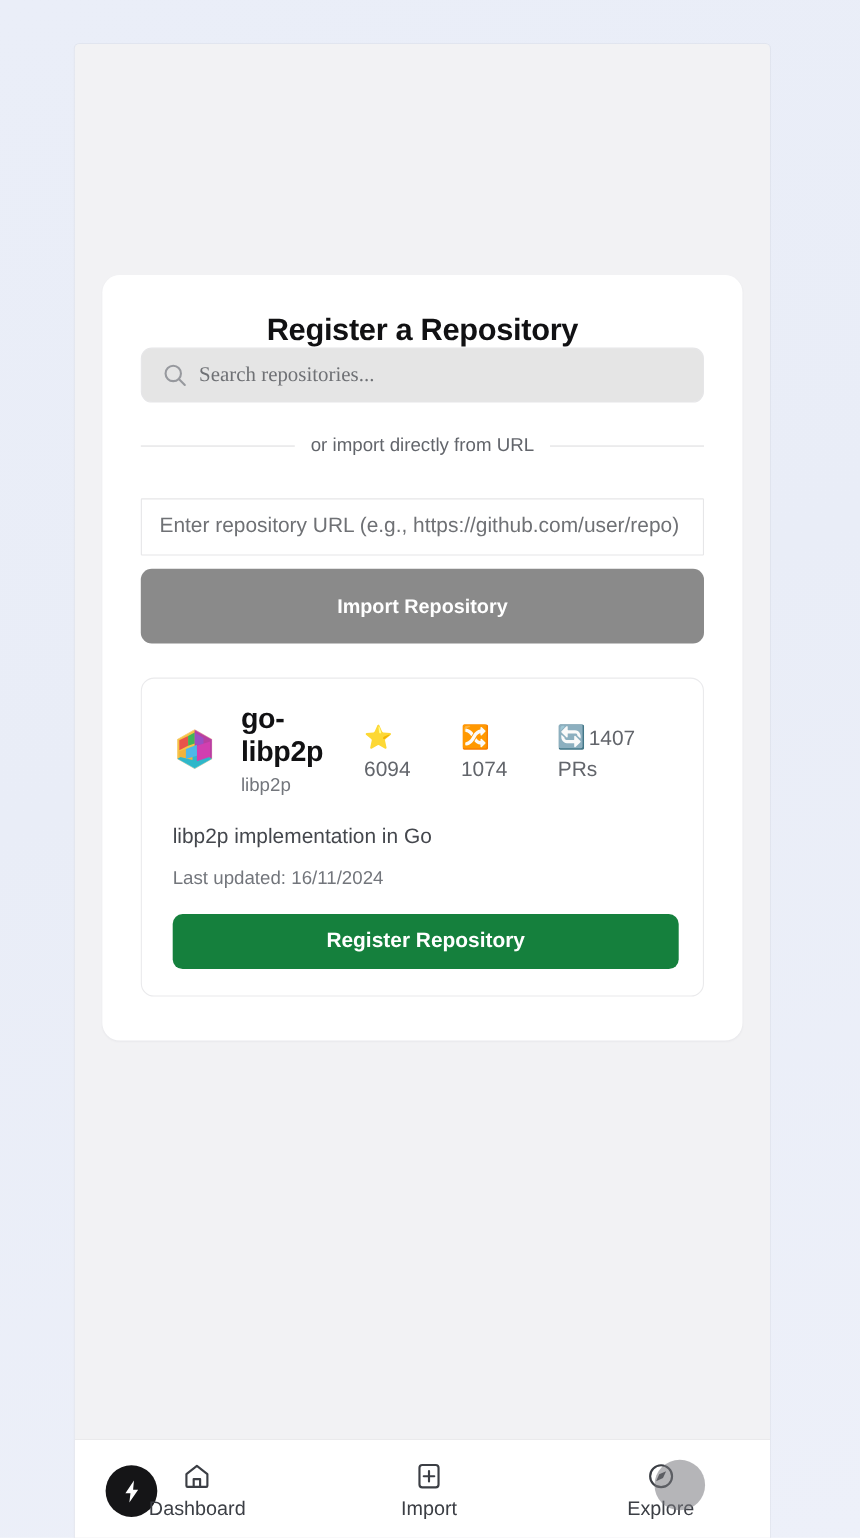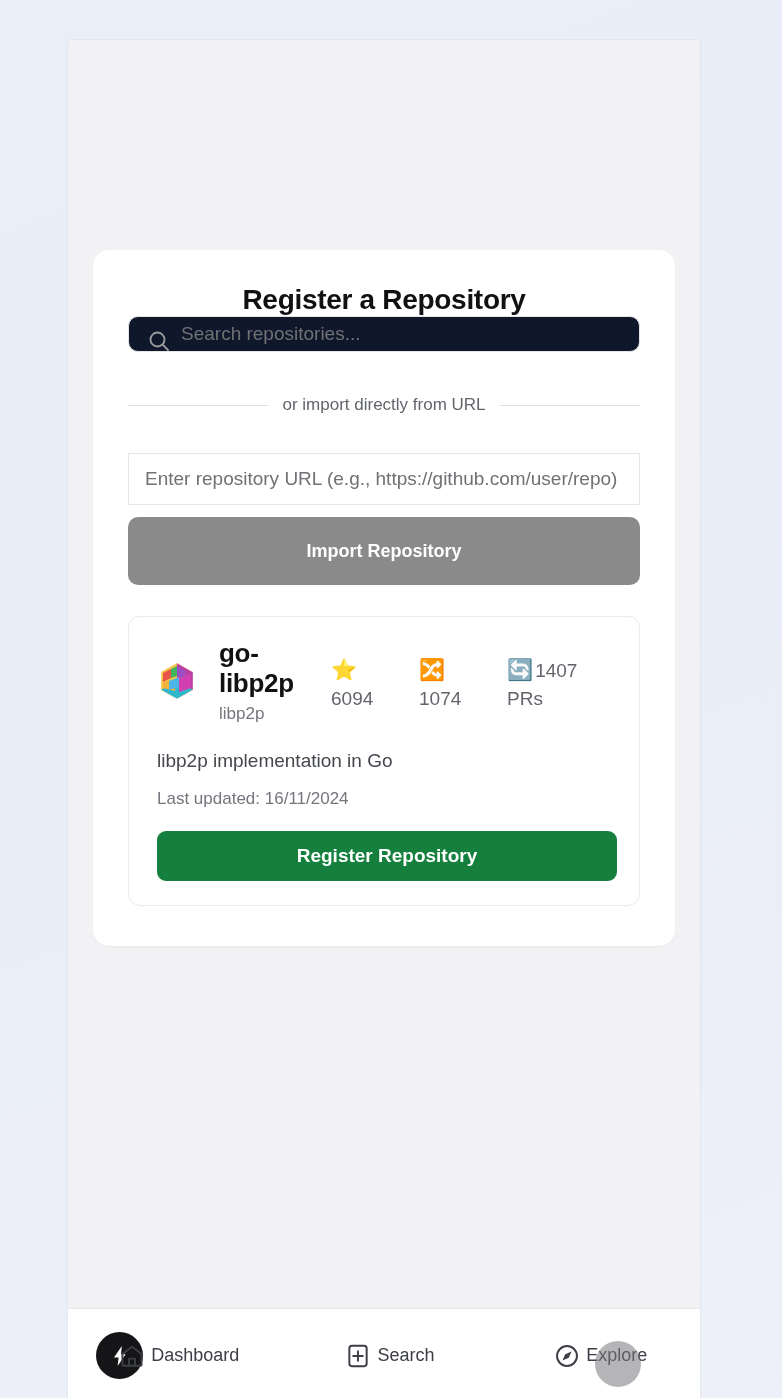--- a/index.html
+++ b/index.html
@@ -78,27 +78,27 @@
   }
 
   
   .search-wrap {
     position: relative;
     height: 50px;
     margin-bottom: 29px;
   }
   .search-input {
     width: 100%;
-    height: 36px;
+    height: 50px;
     border: 1px solid #e6e6e8;
     border-radius: 10px;
-    background: #0f172a;
+    background: #e5e5e5;
     padding: 0 14px 0 52px;
     font-size: 19px;
-    font-family: Liberation Sans, sans-serif;
+    font-family: Liberation Serif, serif;
     color: #6f7175;
     outline: none;
   }
   .search-input::placeholder { color: #6f7175; opacity: 1; }
   .search-icon {
     position: absolute;
     left: 19px;
     top: 13px;
     width: 24px;
     height: 24px;
@@ -266,21 +266,21 @@
     background: #151517;
     display: flex;
     align-items: center;
     justify-content: center;
   }
   .nav-badge svg { width: 24px; height: 24px; display: block; }
 
   .nav-item {
     flex: 1;
     display: flex;
-    flex-direction: row;
+    flex-direction: column;
     align-items: center;
     justify-content: center;
     gap: 6px;
     position: relative;
     padding-top: 4px;
     padding-left: 12px;
   }
   .nav-item .nav-icon { width: 26px; height: 26px; }
   .nav-item .nav-icon svg { width: 26px; height: 26px; display: block; }
   .nav-label {
@@ -403,21 +403,21 @@
     </div>
 
     <div class="nav-item">
       <span class="nav-icon">
         <svg viewBox="0 0 24 24" fill="none" stroke="#3b3e44" stroke-width="1.8" stroke-linecap="round" stroke-linejoin="round" xmlns="http://www.w3.org/2000/svg" aria-hidden="true">
           <rect x="4" y="2.6" width="16" height="18.8" rx="2.4"></rect>
           <line x1="12" y1="7.6" x2="12" y2="16.4"></line>
           <line x1="7.6" y1="12" x2="16.4" y2="12"></line>
         </svg>
       </span>
-      <span class="nav-label">Search</span>
+      <span class="nav-label">Import</span>
     </div>
 
     <div class="nav-item">
       <span class="nav-icon">
         <svg viewBox="0 0 24 24" fill="none" stroke="#3b3e44" stroke-width="1.8" stroke-linecap="round" stroke-linejoin="round" xmlns="http://www.w3.org/2000/svg" aria-hidden="true">
           <circle cx="12" cy="12" r="9.2"></circle>
           <polygon points="16.2,7.8 13.6,13.6 7.8,16.2 10.4,10.4" fill="#3b3e44" stroke="none"></polygon>
         </svg>
       </span>
       <span class="cursor-dot"></span>

